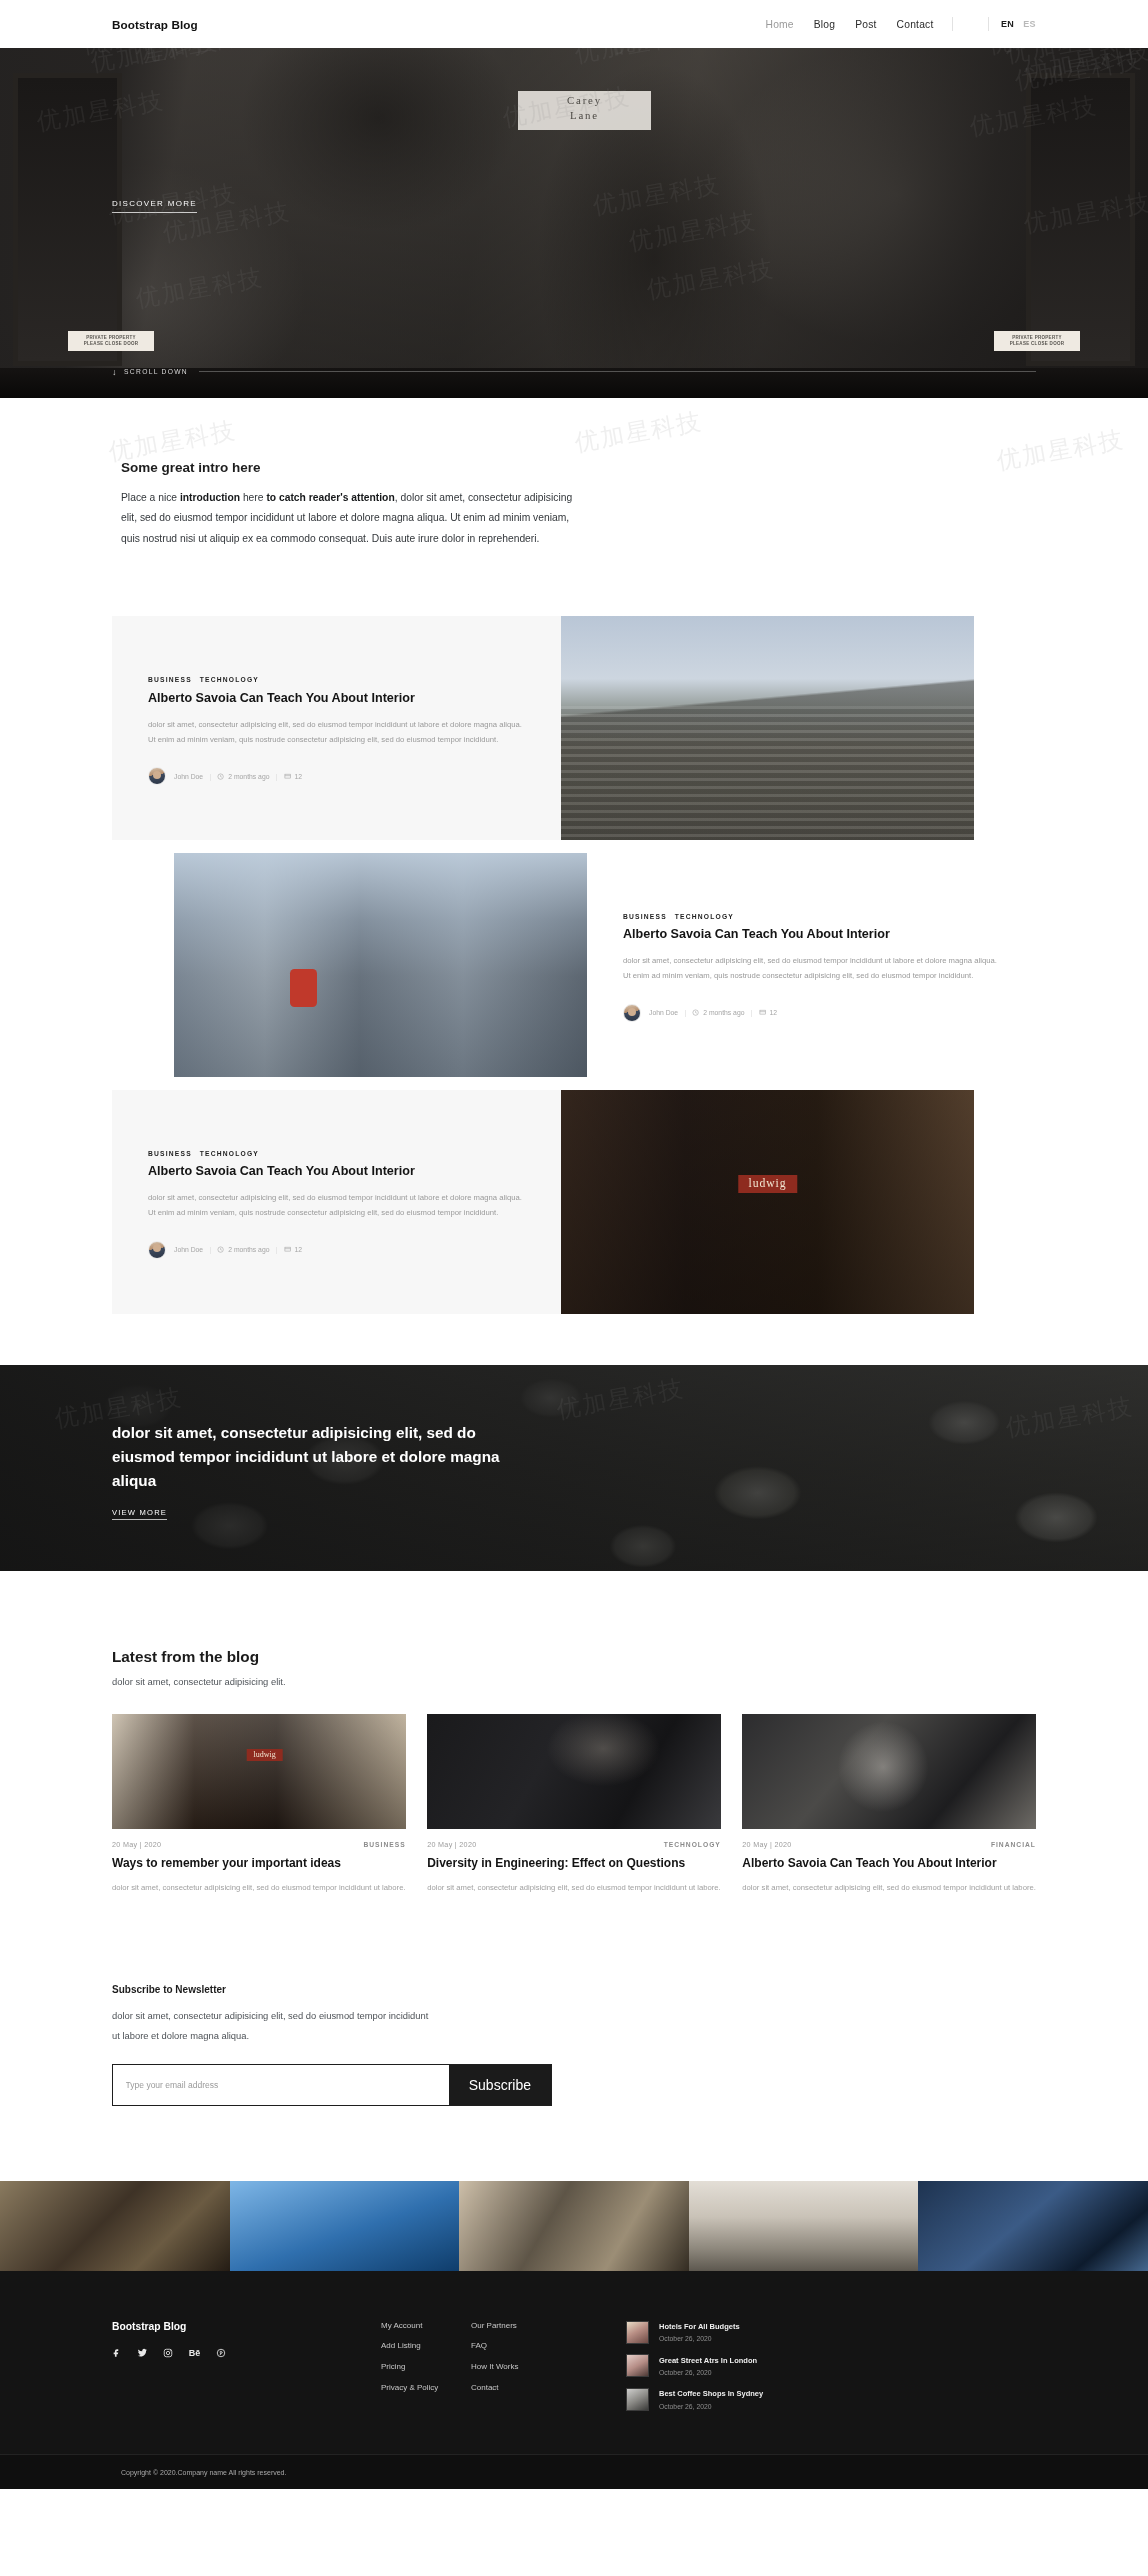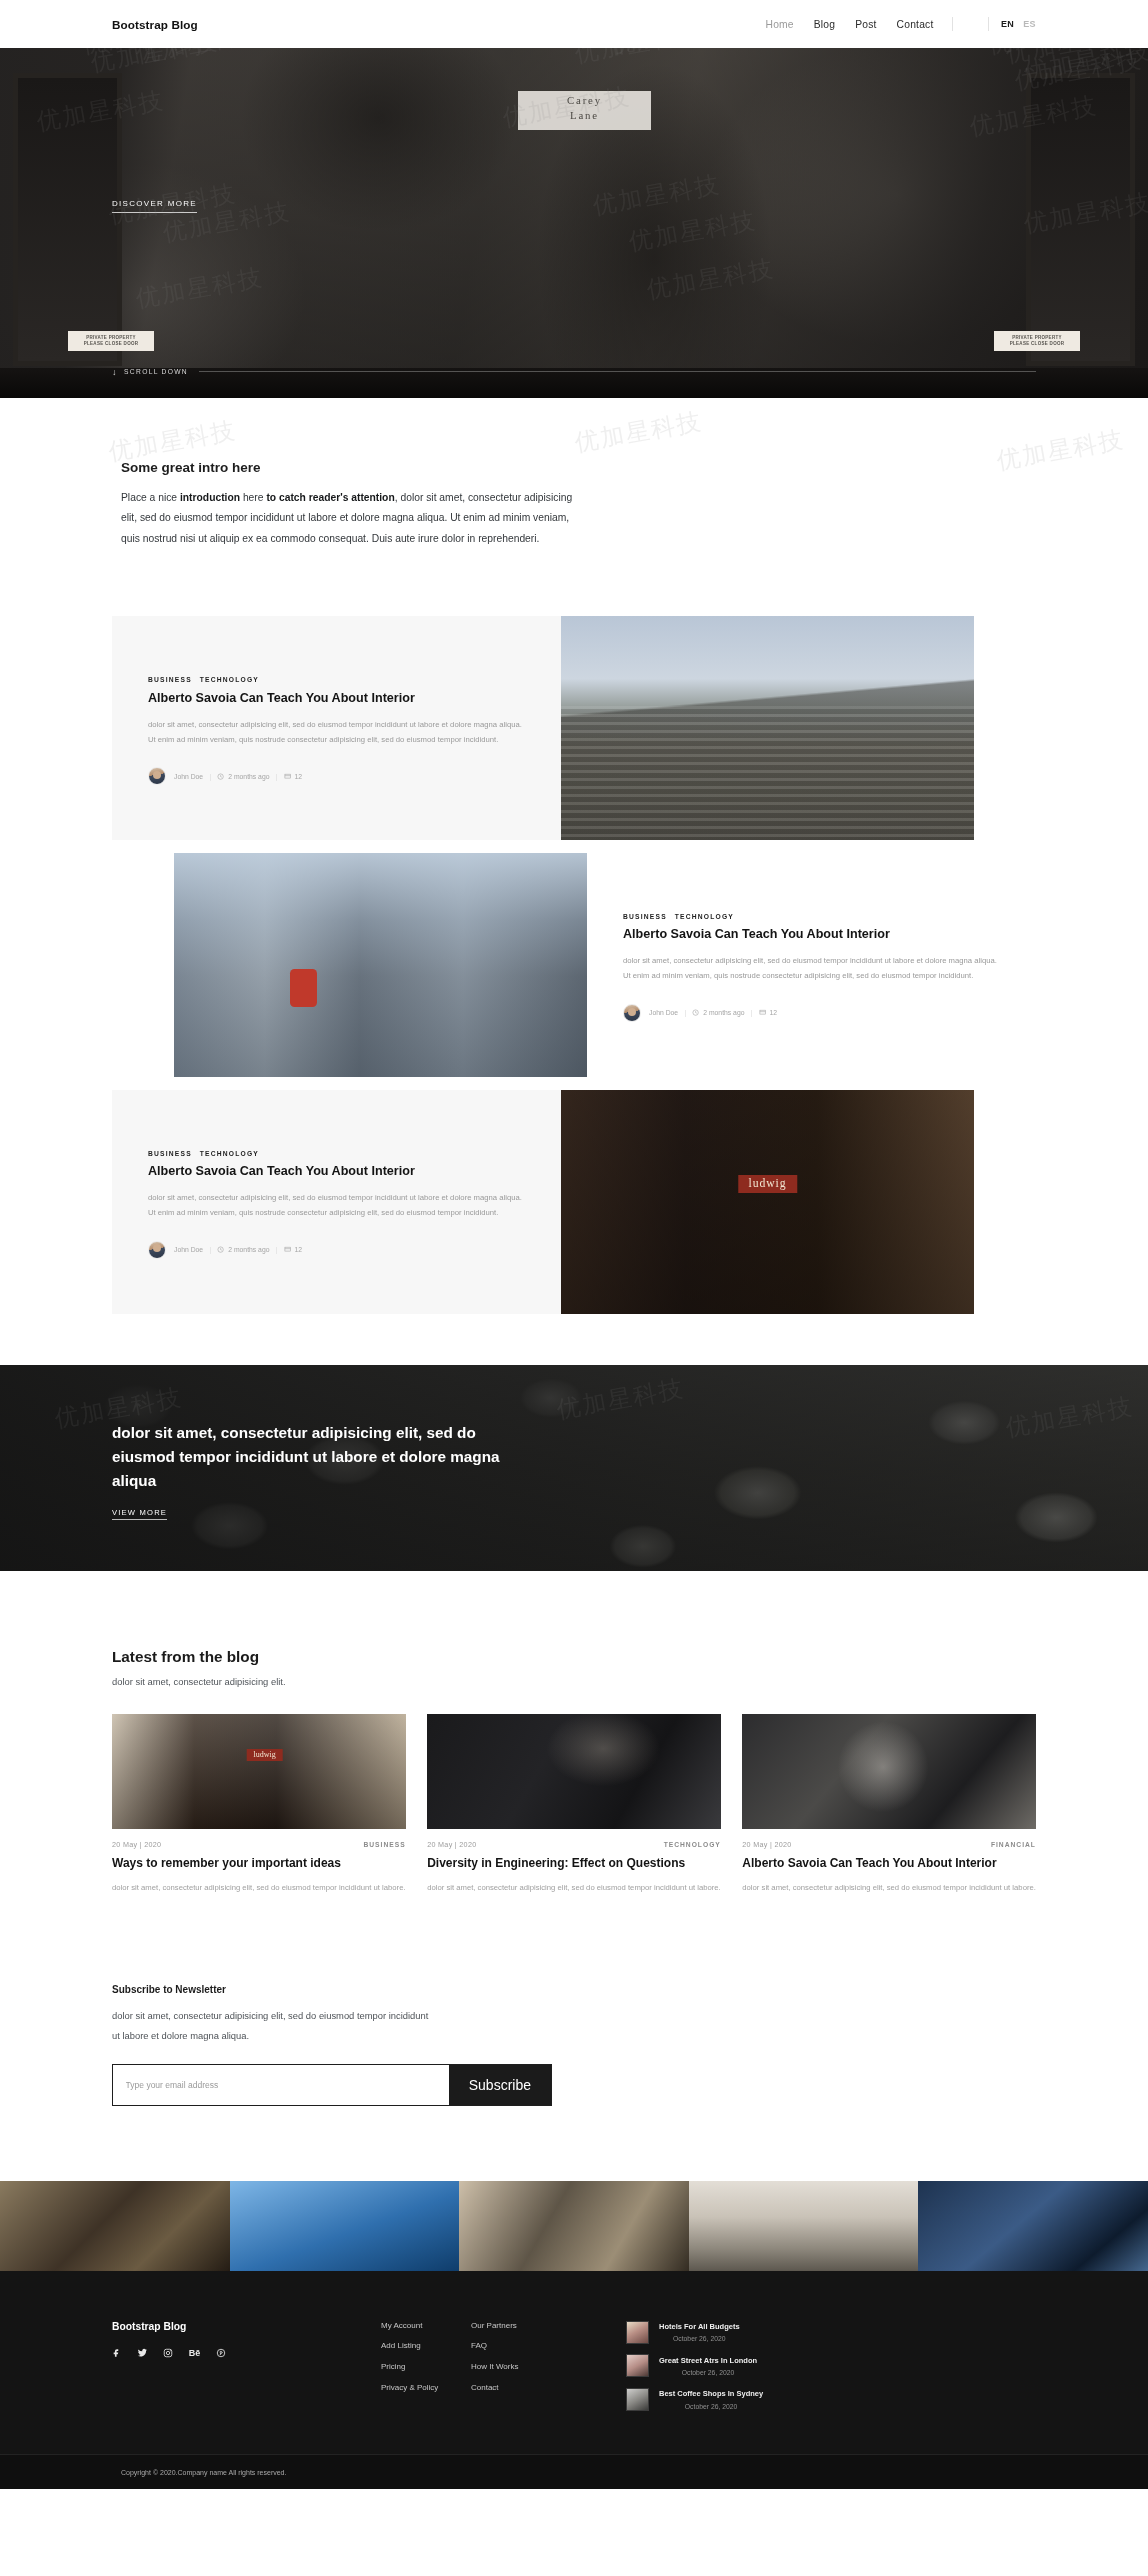--- a/index.html
+++ b/index.html
@@ -299,21 +299,21 @@
 
   
   .footer{ background:#141414; padding:50px 0 0; color:#c9c9c9; }
   .footer-inner{ width:924px; margin:0 auto; display:flex; }
   .f-brand{ width:269px; }
   .f-brand h3{ font-size:10.3px; font-weight:bold; color:#fff; margin-bottom:16px; }
   .socials{ display:flex; gap:15.3px; }
   .socials a{ color:#e8e8e8; display:inline-flex; align-items:center; }
   .f-links{ width:90px; display:flex; flex-direction:column; gap:11.7px; }
   .f-links a{ font-size:8px; color:#c6c6c6; }
-  .f-posts{ margin-left:65px; display:flex; flex-direction:column; gap:10.8px;text-align:center; }
+  .f-posts{ margin-left:65px; display:flex; flex-direction:column; gap:10.8px; }
   .f-post{ display:flex; align-items:center; gap:10px; }
   .f-thumb{ width:23px; height:23px; flex:none; border:0.9px solid #3a3a3a; background-size:cover; }
   .t1{ background:linear-gradient(150deg,#e9dcc6 0%,#b98f85 45%,#6d4a45 100%); }
   .t2{ background:linear-gradient(150deg,#e6cfc9 0%,#b58d86 50%,#4d3a36 100%); }
   .t3{ background:linear-gradient(150deg,#cfcfcd 0%,#8b8a86 50%,#3a3a38 100%); }
   .f-post h4{ font-size:7.5px; font-weight:bold; color:#efefef; margin-bottom:4.5px; }
   .f-post span{ font-size:6.8px; color:#8f8f8f; }
   .copy{
     margin-top:43px; border-top:0.9px solid #232323; padding:13.5px 0;
     background:#0f0f0f;

